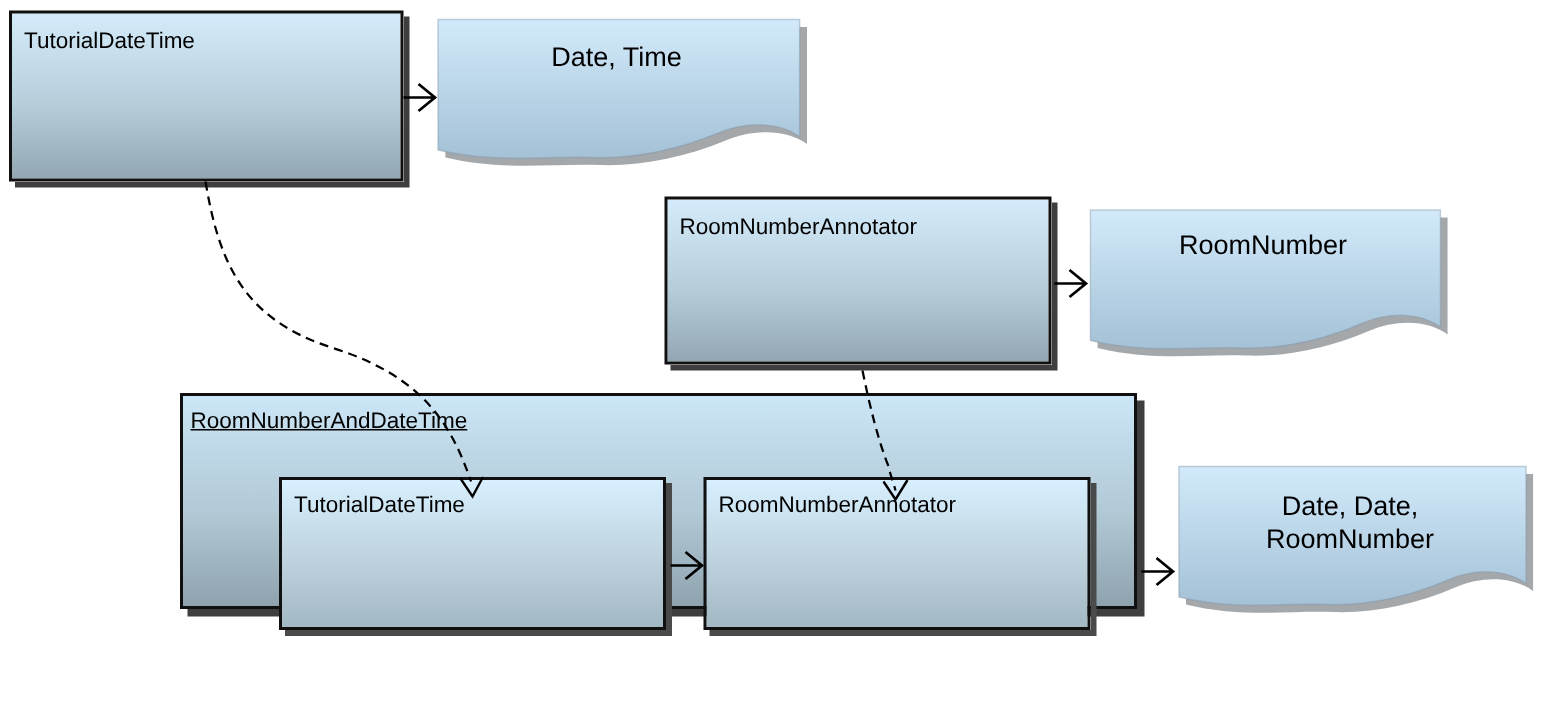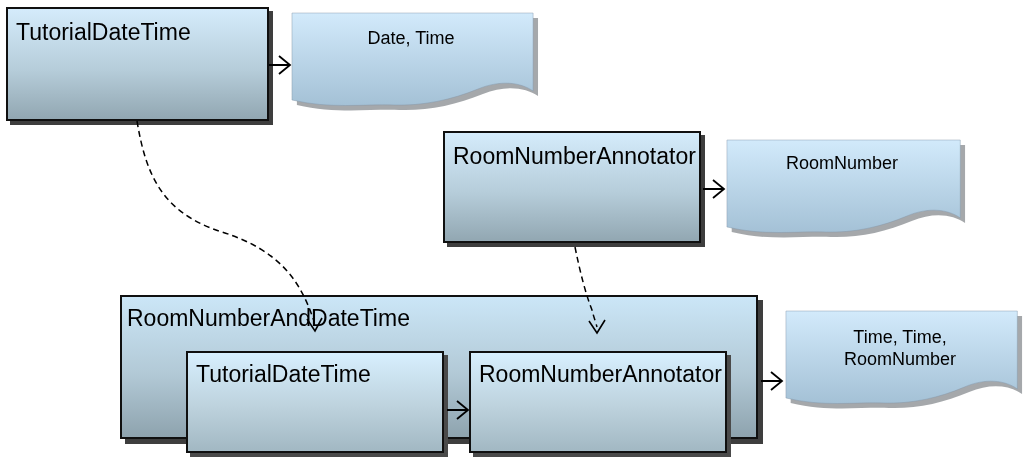--- a/index.html
+++ b/index.html
@@ -24,21 +24,21 @@
   }
   .big-box{
     background:linear-gradient(180deg, var(--big-top) 0%, #b2c9d6 55%, var(--big-bottom) 100%);
     box-shadow:5px 5px 0 0 var(--box-shadow);
   }
   .inner-box{
     background:linear-gradient(180deg, var(--inner-top) 0%, #bdd2dd 55%, var(--inner-bottom) 100%);
     box-shadow:4px 4px 0 0 #4a4a4a;
   }
   .box-label{
-    display:block; padding:11px 8px 0 8px; font-size:23px; line-height:1.05;
+    display:block; padding:11px 8px 0 8px; font-size:15px; line-height:1.05;
     white-space:nowrap; color:var(--text);
   }
   .big-box > .box-label{ padding:9px 5px 0 5px; }
   .doc{ position:absolute; }
   .doc svg{ position:absolute; left:0; top:0; }
   .doc-label{
     position:absolute; left:0; right:8px; text-align:center;
     font-size:18px; line-height:22px; color:var(--text); white-space:nowrap;
   }
   .arrow{ position:absolute; overflow:visible; }
@@ -83,21 +83,21 @@
   </svg>
 
   <div class="doc" style="left:726px; top:139px; width:240px; height:110px;">
     <svg width="240" height="110" viewBox="0 0 252 110" preserveAspectRatio="none">
       <path d="M1,1 H246 V79 C233,70 212,68 190,77 C163,88 133,94 105,93 C73,92 40,97 1,88 Z" transform="translate(5,5)" style="fill:var(--doc-shadow,#95999c);opacity:.85"></path>
       <path d="M1,1 H246 V79 C233,70 212,68 190,77 C163,88 133,94 105,93 C73,92 40,97 1,88 Z" style="fill:url(#docGrad);stroke:rgba(130,150,168,0.45);stroke-width:1"></path>
     </svg>
     <div class="doc-label" style="top:13px;">RoomNumber</div>
   </div>
 
-  <div class="proc-box big-box" style="left:120px; top:295px; width:638px; height:144px;">
+  <div class="proc-box big-box" style="left:120px; top:262px; width:638px; height:144px;text-decoration:underline;">
     <span class="box-label">RoomNumberAndDateTime</span>
 
     <div class="proc-box inner-box" style="left:64px; top:54px; width:258px; height:102px;">
       <span class="box-label" style="padding-top:9px;">TutorialDateTime</span>
     </div>
 
     <div class="proc-box inner-box" style="left:347px; top:54px; width:258px; height:102px;">
       <span class="box-label" style="padding-top:9px;">RoomNumberAnnotator</span>
     </div>
 
@@ -108,21 +108,21 @@
 
   <svg class="arrow" style="left:761px; top:369px;" width="22" height="24" viewBox="0 0 22 24">
     <path d="M0,12 H20 M10,3 L21,12 L10,21" style="fill:none;stroke:var(--connector,#000);stroke-width:1.8"></path>
   </svg>
 
   <div class="doc" style="left:785px; top:310px; width:238px; height:110px;">
     <svg width="238" height="110" viewBox="0 0 252 110" preserveAspectRatio="none">
       <path d="M1,1 H246 V79 C233,70 212,68 190,77 C163,88 133,94 105,93 C73,92 40,97 1,88 Z" transform="translate(5,5)" style="fill:var(--doc-shadow,#95999c);opacity:.85"></path>
       <path d="M1,1 H246 V79 C233,70 212,68 190,77 C163,88 133,94 105,93 C73,92 40,97 1,88 Z" style="fill:url(#docGrad);stroke:rgba(130,150,168,0.45);stroke-width:1"></path>
     </svg>
-    <div class="doc-label" style="top:16px;">Time, Time,</div>
+    <div class="doc-label" style="top:16px;">Date, Date,</div>
     <div class="doc-label" style="top:38px;">RoomNumber</div>
   </div>
 
   <svg class="overlay" width="1029" height="473" viewBox="0 0 1029 473">
 
     <path d="M137,121 C146,175 162,213 222,232 C282,251 301,283 314,321" style="fill:none;stroke:var(--connector,#000);stroke-width:1.5;stroke-dasharray:6 4"></path>
     <path d="M307,319 L315,331 L322,318" style="fill:none;stroke:var(--connector,#000);stroke-width:1.6"></path>
 
     <path d="M575,247 C580,272 586,295 592,310 C594,318 596,323 597,327" style="fill:none;stroke:var(--connector,#000);stroke-width:1.5;stroke-dasharray:6 4"></path>
     <path d="M589,321 L597,333 L605,320" style="fill:none;stroke:var(--connector,#000);stroke-width:1.6"></path>

